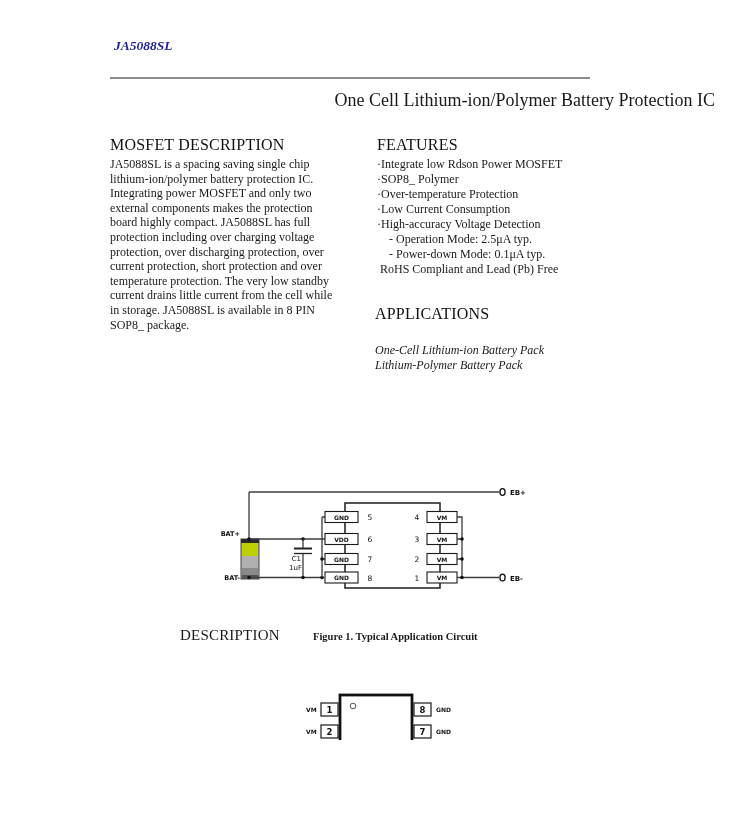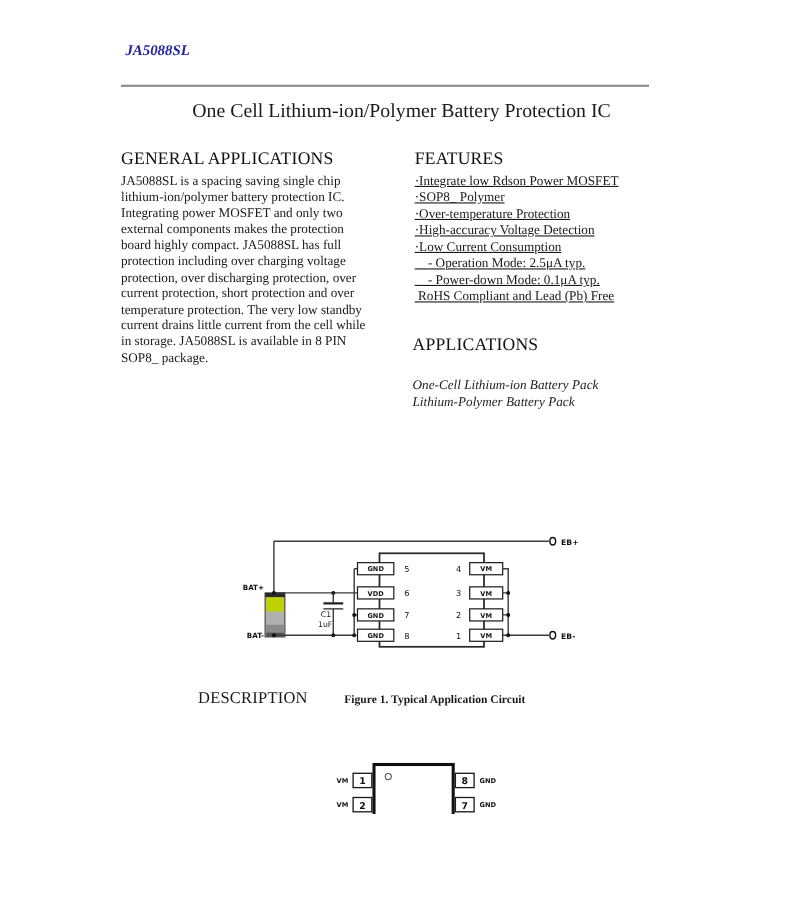--- a/index.html
+++ b/index.html
@@ -4,21 +4,21 @@
 <style>
   html,body{margin:0;padding:0;background:#ffffff;}
   #page{position:relative;width:731px;height:740px;background:#ffffff;overflow:hidden;
         font-family:"Liberation Serif", serif;color:#1a1a1a;}
   .abs{position:absolute;}
   .brand{font:italic 700 13.5px "Liberation Serif", serif;}
   .rule{height:2px;}
   .doc-title{width:700px;left:15px;text-align:center;font-size:18px;}
   h2.sec{margin:0;font-weight:400;font-size:16px;letter-spacing:0.2px;color:#111;}
   .body-text{font-size:12px;line-height:14.6px;white-space:pre-line;margin-top:3px;}
-  .feat-line{font-size:12px;line-height:15px;white-space:pre;text-decoration:underline;}
+  .feat-line{font-size:12px;line-height:15px;white-space:pre;}
   .app-line{font-size:12px;line-height:15px;font-style:italic;}
   .caption{font-size:10.5px;}
   .desc-head{font-size:15px;letter-spacing:0.2px;}
   svg text{font-family:"DejaVu Sans", sans-serif;fill:#111;}
   .wire{stroke:#3c3c3c;stroke-width:1.3;fill:none;}
   .pinbox{fill:#ffffff;stroke:#1a1a1a;stroke-width:1.1;}
   .icbody{fill:none;stroke:#2a2a2a;stroke-width:1.6;}
   .dot{fill:#111;stroke:none;}
   .pinlabel{font-size:6px;font-weight:700;text-anchor:middle;}
   .pinnum{font-size:7.5px;text-anchor:middle;}
@@ -31,24 +31,24 @@
   .pkglabel{font-size:6px;font-weight:700;}
   .bottom-bar{left:0;top:835px;width:731px;height:3px;background:#c6c6c6;}
 </style>
 </head>
 <body>
 
 <div id="page">
 
   <div class="abs brand" style="left:114px;top:38px;color:#22229e;">JA5088SL</div>
   <div class="abs rule" style="left:110px;top:77px;width:480px;background:#8c8c8c;"></div>
-  <div class="abs doc-title" style="top:90px;">One Cell Lithium-ion/Polymer Battery Protection IC</div>
+  <div class="abs doc-title" style="top:90px;text-align:right;">One Cell Lithium-ion/Polymer Battery Protection IC</div>
 
   <div class="abs" style="left:110px;top:136px;width:262px;">
-    <h2 class="sec">GENERAL APPLICATIONS</h2>
+    <h2 class="sec">MOSFET DESCRIPTION</h2>
     <div class="body-text">JA5088SL is a spacing saving single chip
 lithium-ion/polymer battery protection IC.
 Integrating power MOSFET and only two
 external components makes the protection
 board highly compact. JA5088SL has full
 protection including over charging voltage
 protection, over discharging protection, over
 current protection, short protection and over
 temperature protection. The very low standby
 current drains little current from the cell while
@@ -56,22 +56,22 @@
 SOP8_ package.</div>
   </div>
 
   <div class="abs" style="left:377px;top:136px;width:260px;">
     <h2 class="sec">FEATURES</h2>
     <div style="margin-top:3px;">
 
     <div class="feat-line">·Integrate low Rdson Power MOSFET</div>
         <div class="feat-line">·SOP8_ Polymer</div>
         <div class="feat-line">·Over-temperature Protection</div>
+        <div class="feat-line">·Low Current Consumption</div>
         <div class="feat-line">·High-accuracy Voltage Detection</div>
-        <div class="feat-line">·Low Current Consumption</div>
         <div class="feat-line">    - Operation Mode: 2.5μA typ.</div>
         <div class="feat-line">    - Power-down Mode: 0.1μA typ.</div>
         <div class="feat-line"> RoHS Compliant and Lead (Pb) Free</div>
       </div>
   </div>
 
   <div class="abs" style="left:375px;top:305px;width:260px;">
     <h2 class="sec">APPLICATIONS</h2>
     <div style="margin-top:20px;">
 

